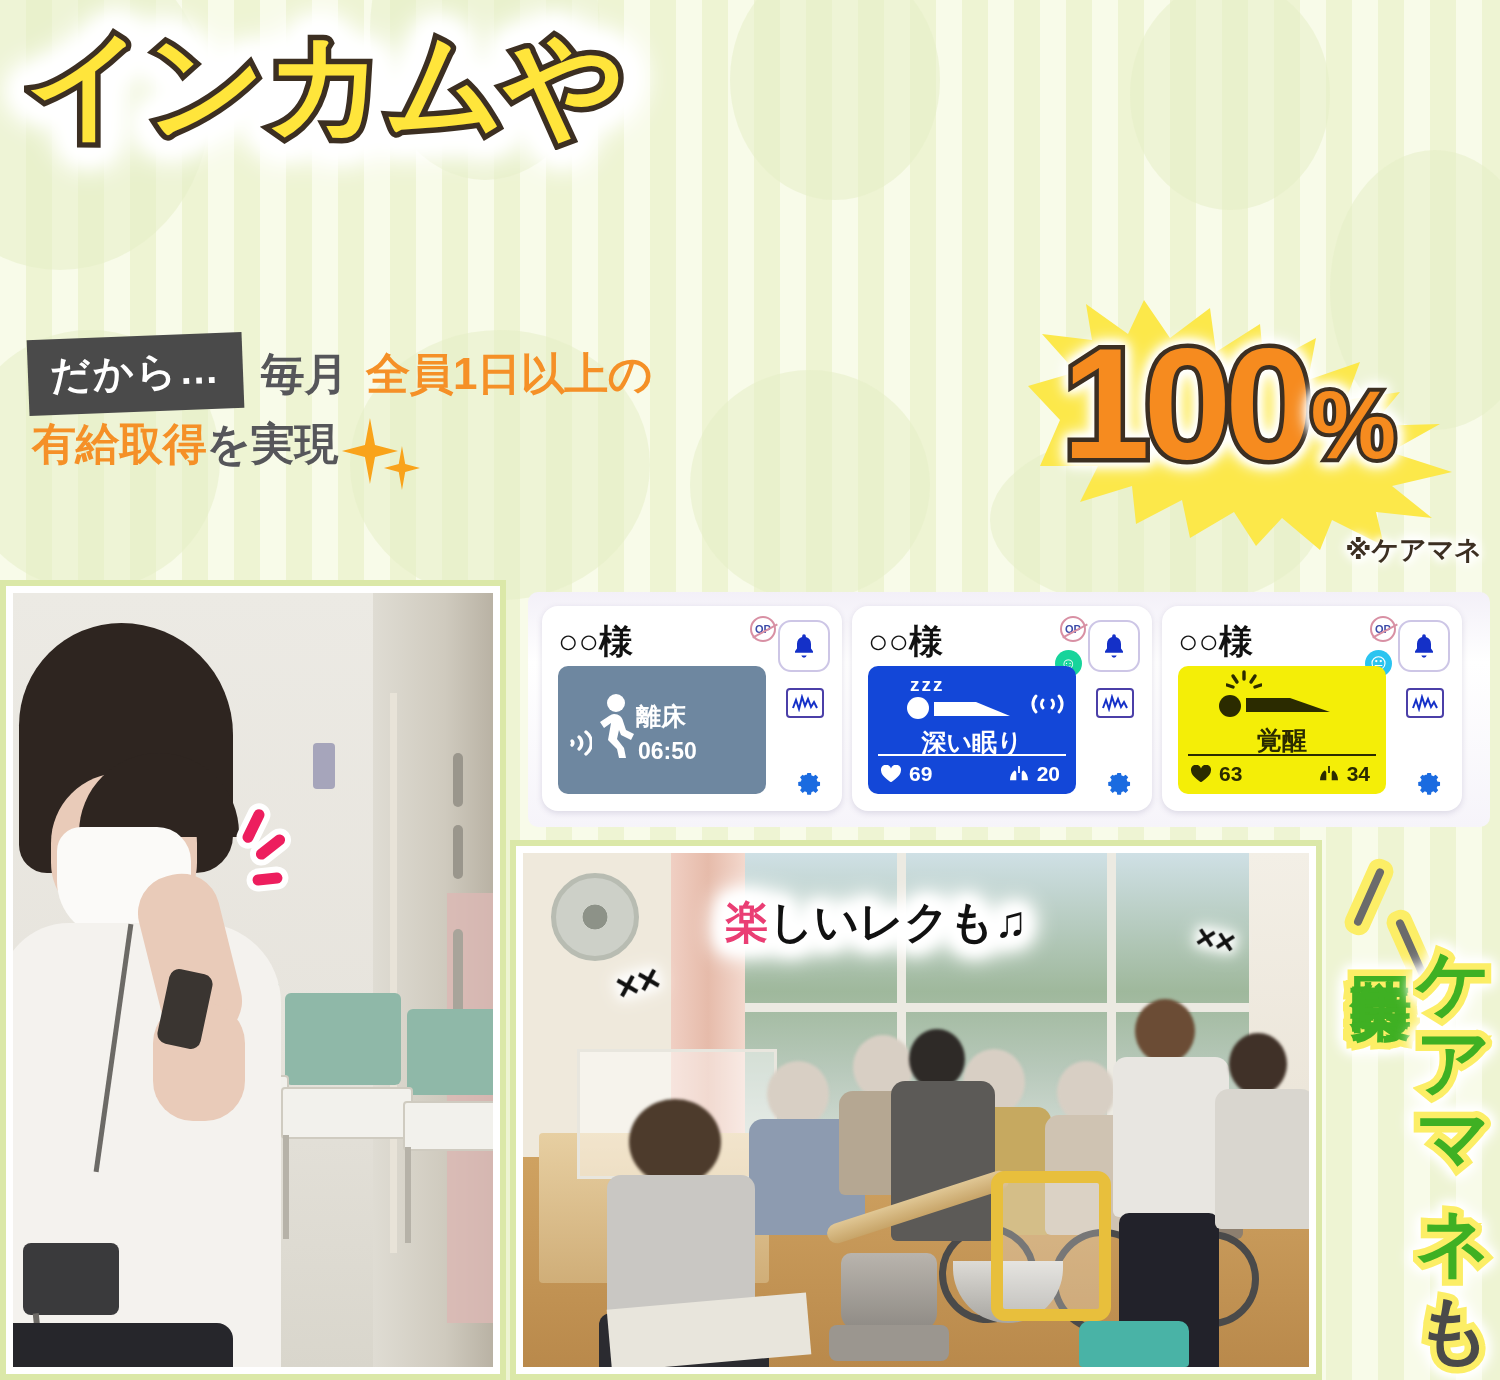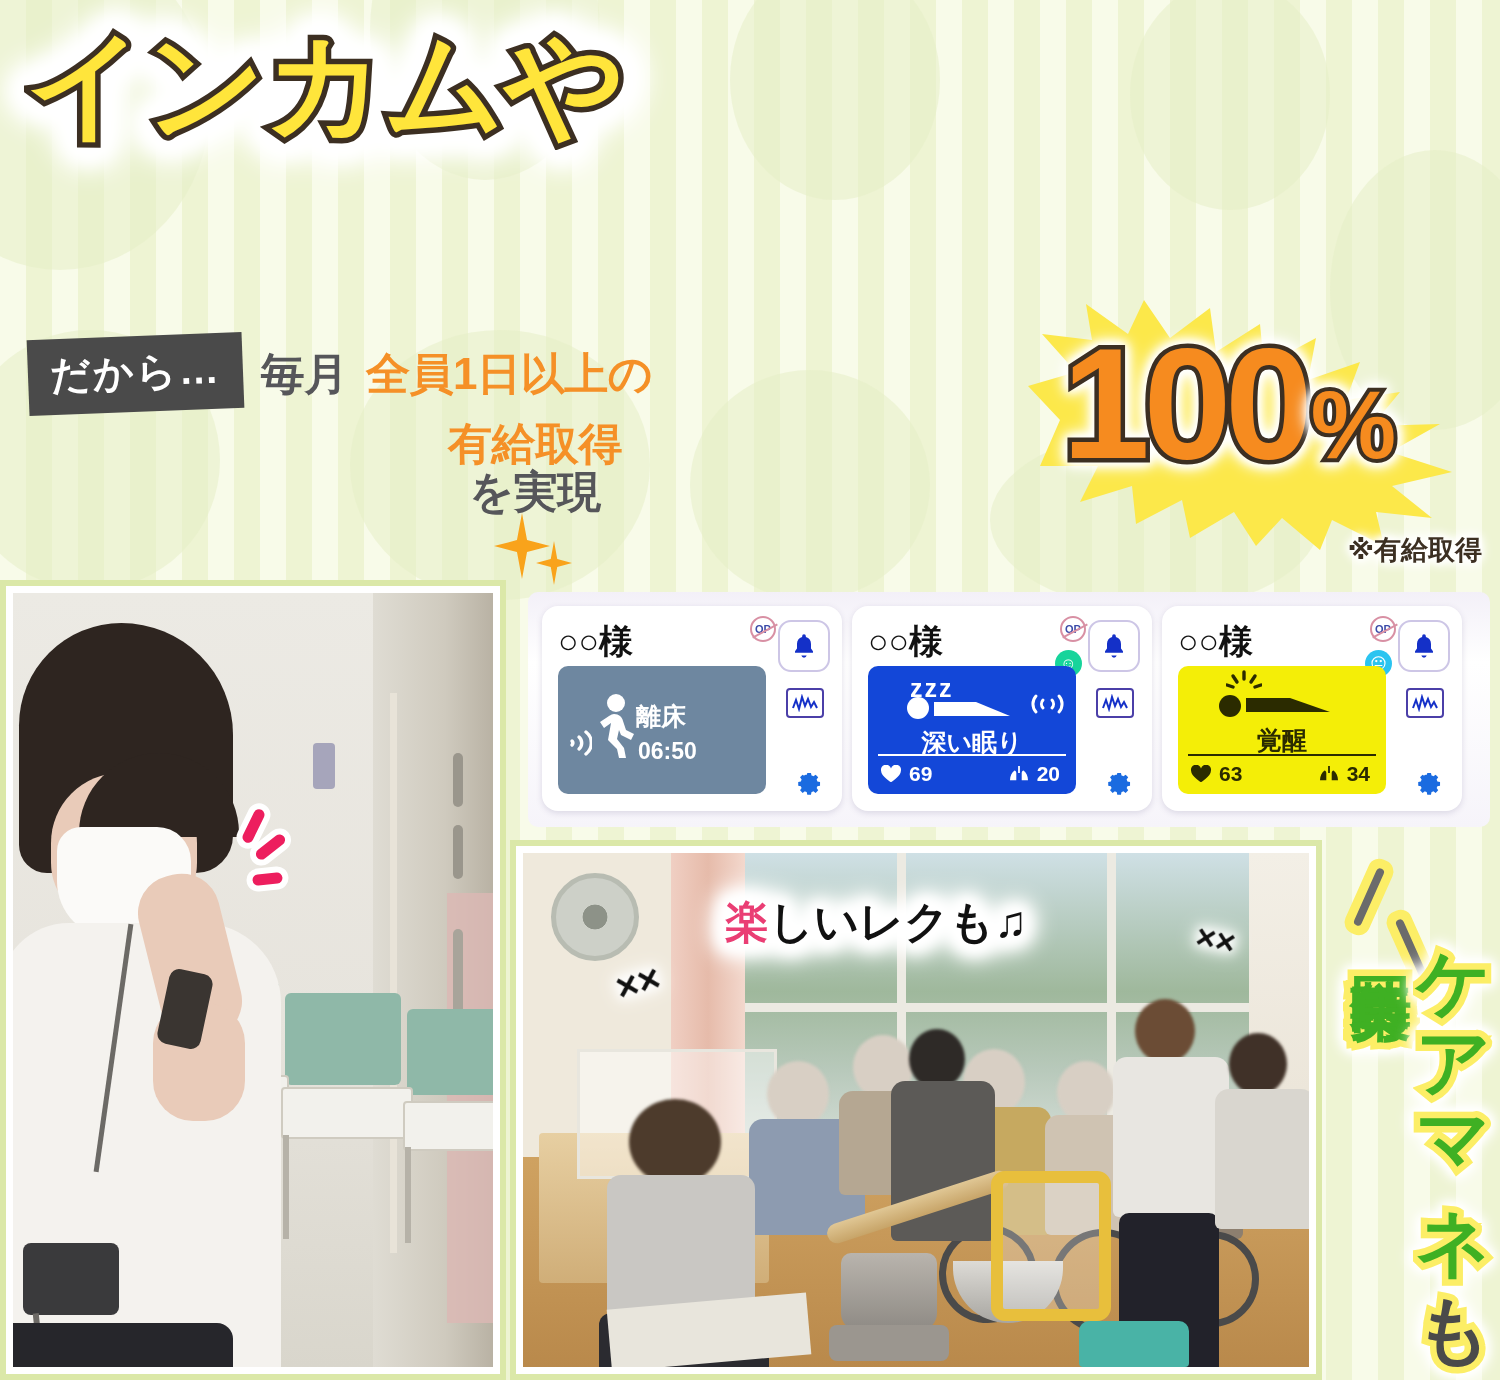--- a/index.html
+++ b/index.html
@@ -74,21 +74,21 @@
   .dakara {
     display:inline-block; background:#4a4a4a; color:#fff;
     font-size:40px; font-weight:700; letter-spacing:.05em;
     padding:9px 22px 12px 22px; transform:rotate(-2.2deg);
     vertical-align:middle;
   }
   .sub-row1 { display:flex; align-items:center; gap:18px; }
   .sub-t { font-size:44px; font-weight:900; line-height:1.08; letter-spacing:-.01em; }
   .c-gray { color:#56565a; }
   .c-org  { color:#F59027; }
-  .sub-row2 { display:flex; align-items:center; margin-top:8px; margin-left:4px;flex-direction:column; }
+  .sub-row2 { display:flex; align-items:flex-start; margin-top:8px; margin-left:4px; }
 
   .sparkles { position:relative; width:86px; height:70px; flex:0 0 auto; margin:0 2px 0 2px; }
   .sp4 {
     position:absolute; background:#F9A31B;
     clip-path:polygon(50% 0%,59% 41%,100% 50%,59% 59%,50% 100%,41% 59%,0% 50%,41% 41%);
   }
   .sp4.big   { width:56px; height:66px; left:2px;  top:-2px; }
   .sp4.small { width:36px; height:44px; left:44px; top:26px; }
 
   .shutoku {
@@ -332,21 +332,21 @@
 </div>
 
 <div id="burst">
   <svg viewBox="0 0 470 250" preserveAspectRatio="none">
     <polygon points="40,120 8,86 56,72 22,34 72,40 66,4 108,34 124,0 150,38 190,8 196,52 240,24 244,66 296,38 288,80 340,62 326,100 380,92 352,126 420,124 370,152 432,172 372,186 412,218 356,212 364,246 312,220 300,250 262,218 236,246 214,212 170,238 162,200 116,224 112,186 60,202 78,166 20,166" fill="#FCE84A"></polygon>
   </svg>
   <div id="burst-num">
     <span class="num100">100</span>
     <span class="pct">%</span>
   </div>
-  <div id="burst-note">※有給取得</div>
+  <div id="burst-note">※ケアマネ</div>
 </div>
 
 <div class="photo-frame" id="photo-left">
   <div class="photo-inner">
     <div id="pl-bg"></div>
     <div id="pl-wall-door"></div>
     <div id="pl-door-edge"></div>
     <div id="pl-pinkdoor"></div>
     <div id="pl-handle1"></div>
     <div id="pl-handle2"></div>
@@ -438,21 +438,21 @@
       <svg width="26" height="18" viewBox="0 0 26 18">
         <polyline points="1,14 4,6 7,15 10,3 13,12 16,5 19,13 22,8 25,14" fill="none" stroke="#1430C8" stroke-width="2"></polyline>
       </svg>
     </div>
     <div class="m-gear">
       <svg viewBox="0 0 24 24" width="34" height="34" fill="#1B6BE0">
         <path d="M12 8.2A3.8 3.8 0 1012 15.8 3.8 3.8 0 0012 8.2zm9.2 5.2l-1.9-.4a7.5 7.5 0 00-.5-1.3l1.1-1.6-1.8-1.8-1.6 1.1a7.5 7.5 0 00-1.3-.5l-.4-1.9h-2.6l-.4 1.9a7.5 7.5 0 00-1.3.5L8.9 8.3 7.1 10.1l1.1 1.6a7.5 7.5 0 00-.5 1.3l-1.9.4v2.6l1.9.4c.13.45.3.88.5 1.3l-1.1 1.6 1.8 1.8 1.6-1.1c.42.2.85.37 1.3.5l.4 1.9h2.6l.4-1.9c.45-.13.88-.3 1.3-.5l1.6 1.1 1.8-1.8-1.1-1.6c.2-.42.37-.85.5-1.3l1.9-.4z"></path>
       </svg>
     </div>
     <div class="m-tile blue">
-      <div style="position:absolute;left:42px;top:8px;color:#fff;font-size:25px;font-weight:800;letter-spacing:2px;">zzz</div>
+      <div style="position:absolute;left:42px;top:8px;color:#fff;font-size:19px;font-weight:800;letter-spacing:2px;">zzz</div>
       <svg width="110" height="26" viewBox="0 0 110 26" style="position:absolute;left:38px;top:30px;" fill="#fff">
         <circle cx="12" cy="12" r="11"></circle>
         <path d="M28 6h42l34 14H28z"></path>
       </svg>
       <svg width="40" height="28" viewBox="0 0 40 28" style="position:absolute;right:8px;top:24px;" fill="none" stroke="#fff" stroke-width="3" stroke-linecap="round">
         <path d="M8 6a12 12 0 000 16"></path>
           <path d="M15 10a6 6 0 000 8"></path>
           <path d="M24 10a6 6 0 010 8"></path>
           <path d="M31 6a12 12 0 010 16"></path>
       </svg>

